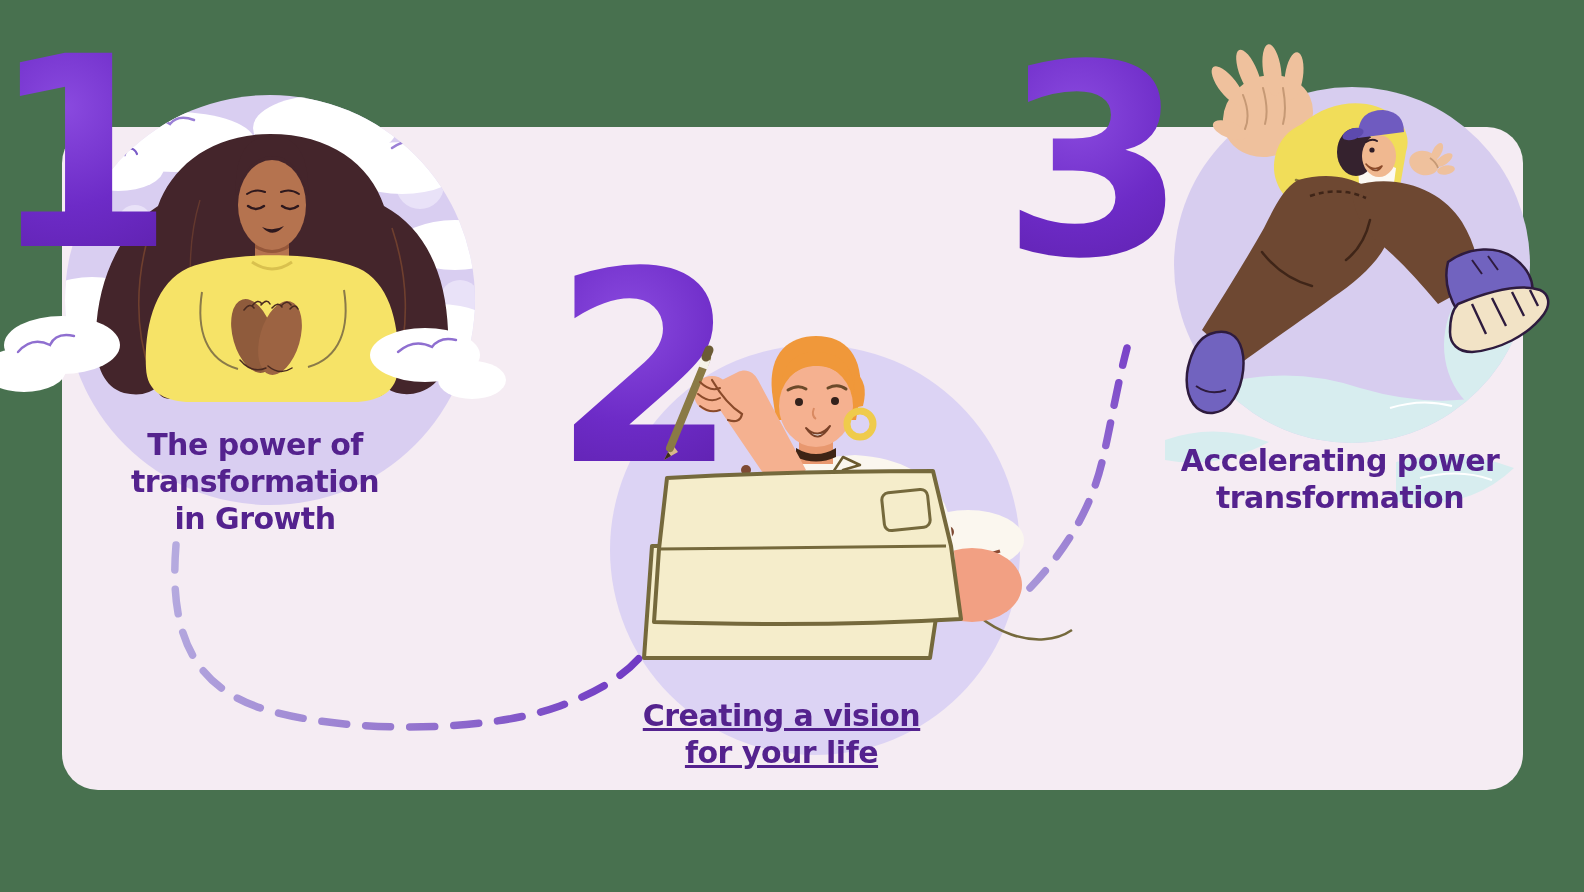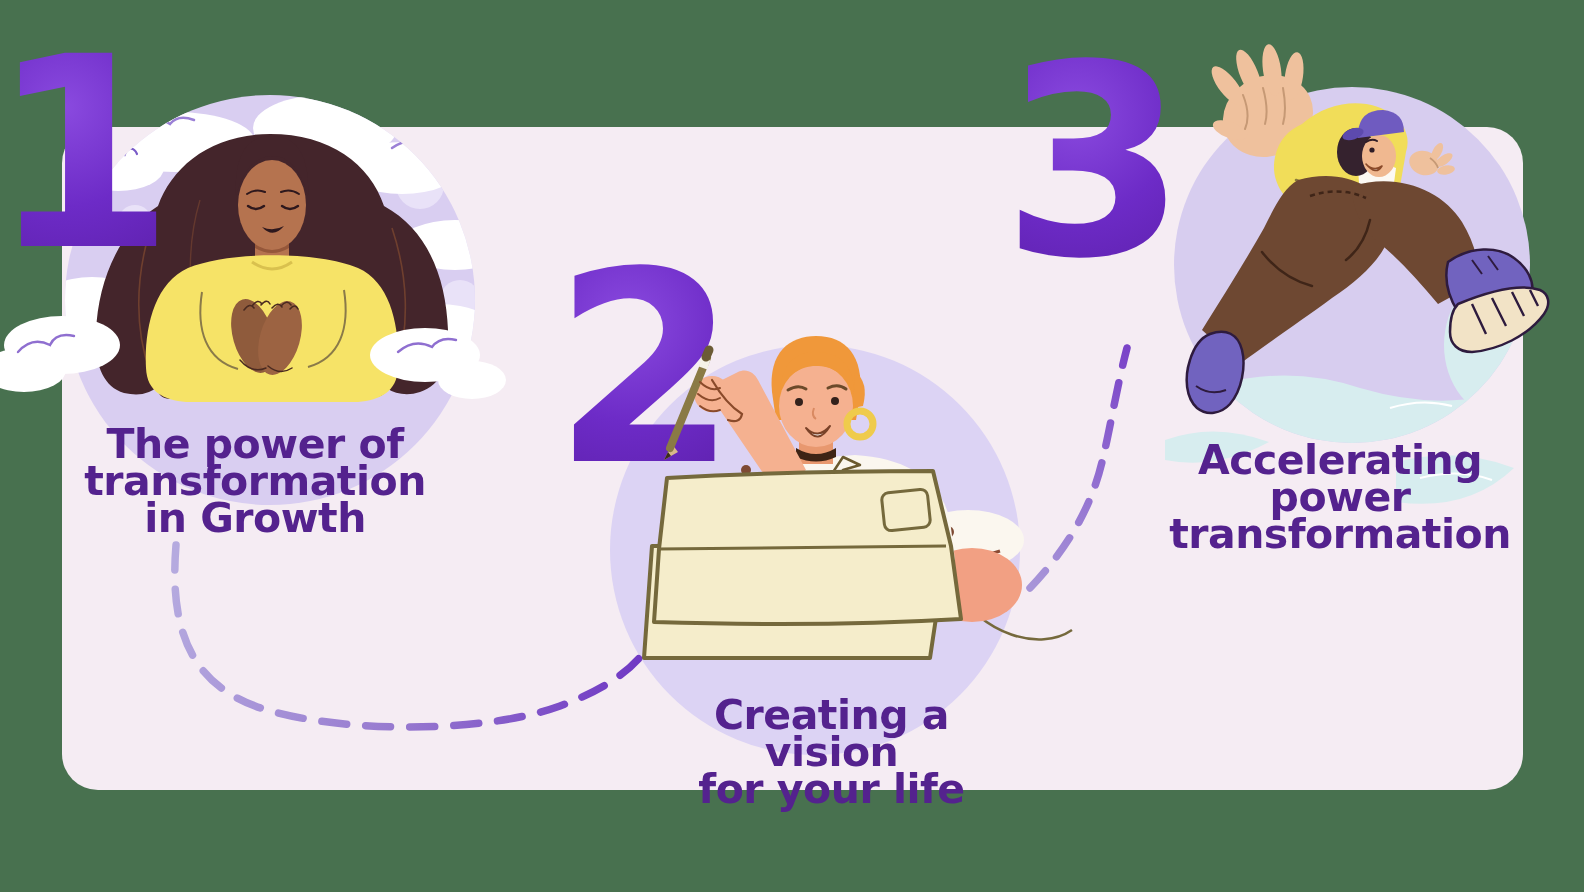--- a/index.html
+++ b/index.html
@@ -29,25 +29,25 @@
       -webkit-background-clip:text;background-clip:text;
       color:transparent;
     }
   }
   .num1{left:-10px;top:22px;}
   .num2{left:553px;top:237px;}
   .num3{left:1002px;top:30px;}
   .dashes{position:absolute;left:0;top:0;z-index:3;}
   .label{
     position:absolute;z-index:5;
-    color:#54228E;font-weight:bold;font-size:41px;line-height:37px;
+    color:#54228E;font-weight:bold;font-size:30px;line-height:37px;
     text-align:center;white-space:pre-line;letter-spacing:-0.5px;
   }
   .label1{left:75px;top:426px;width:360px;}
-  .label2{left:644px;top:697px;width:375px;}
+  .label2{left:594px;top:697px;width:375px;text-decoration:underline;}
   .label3{left:1145px;top:442px;width:390px;}
 </style>
 </head>
 <body>
 
 <div class="panel"></div>
 
 <svg class="illu base" style="left:0;top:60px;" width="520" height="460" viewBox="0 60 520 460">
   <defs>
     <clipPath id="c1clip">

